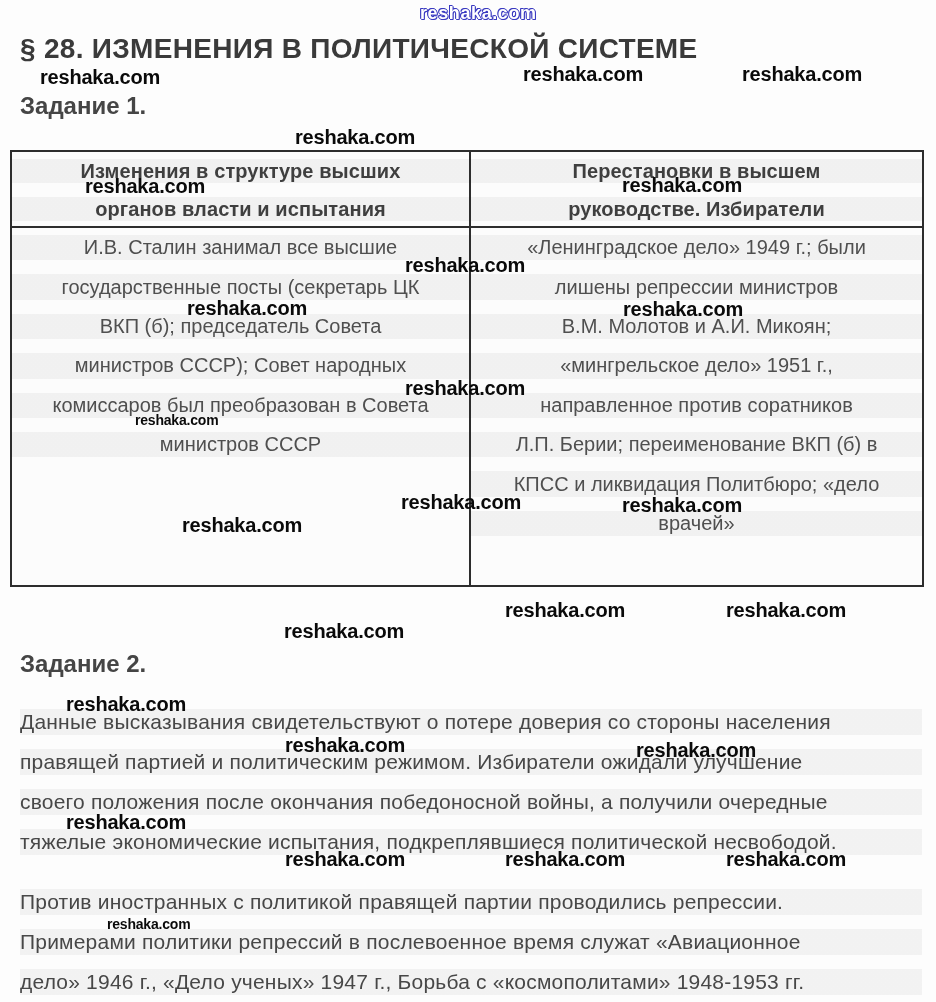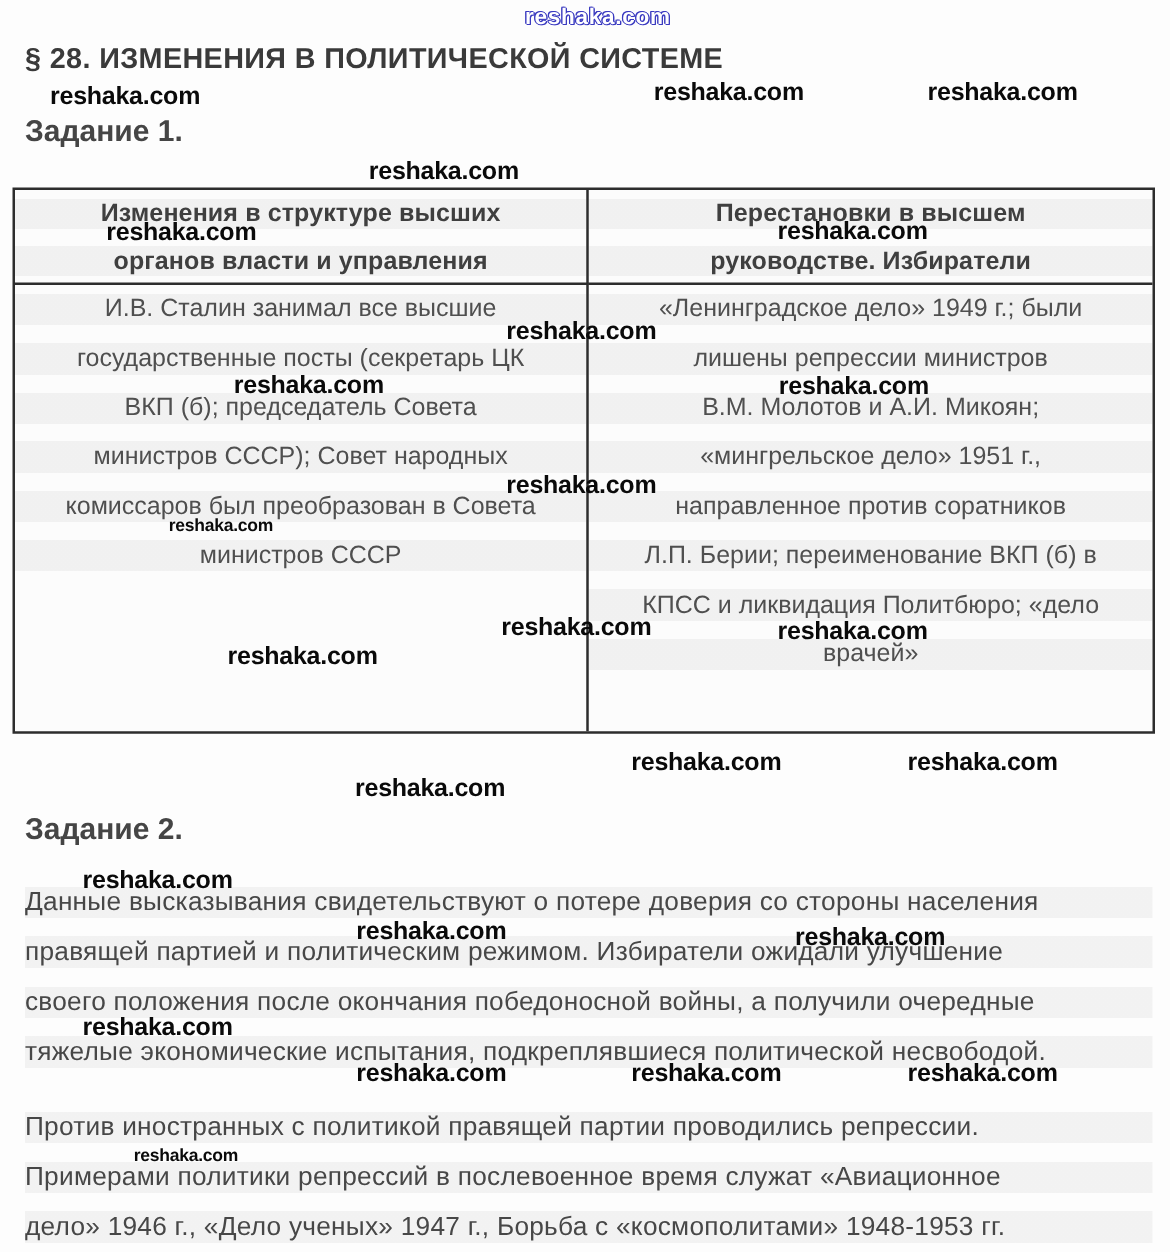--- a/index.html
+++ b/index.html
@@ -13,21 +13,21 @@
     color:#0a0a0a;letter-spacing:-0.2px;white-space:nowrap;z-index:6;
   }
   .wm-sm{font-size:14px;}
   .wm-blue{
     color:#ffffff;font-size:18px;letter-spacing:0.6px;
     text-shadow:-1px 0 0 #3a3ac0,1px 0 0 #3a3ac0,0 -1px 0 #3a3ac0,0 1px 0 #3a3ac0,
                 -1px -1px 0 #3a3ac0,1px 1px 0 #3a3ac0;
   }
   
   .title{
-    position:absolute;left:20px;top:33px;font-size:23px;font-weight:700;
+    position:absolute;left:20px;top:33px;font-size:28px;font-weight:700;
     color:#3a3a3a;letter-spacing:0.3px;white-space:nowrap;
   }
   .task{position:absolute;left:20px;font-size:24px;font-weight:700;color:#454545;}
   #task1{top:92px;}
   #task2{top:650px;}
   
   .ttable{
     position:absolute;left:10px;top:150px;width:914px;height:437px;
     box-sizing:border-box;border:2px solid #2d2d2d;
     display:grid;grid-template-columns:459px 1fr;grid-template-rows:76px 1fr;
@@ -86,21 +86,21 @@
   <span class="wm" style="left:726px;top:849px;">reshaka.com</span>
   <span class="wm wm-sm" style="left:107px;top:917px;">reshaka.com</span>
 
   <div class="title">§ 28. ИЗМЕНЕНИЯ В ПОЛИТИЧЕСКОЙ СИСТЕМЕ</div>
   <div class="task" id="task1">Задание 1.</div>
   <div class="task" id="task2">Задание 2.</div>
 
   <div class="ttable">
     <div class="cell th col-left">
       <div class="hline band">Изменения в структуре высших</div>
-      <div class="hline band">органов власти и управления</div>
+      <div class="hline band">органов власти и испытания</div>
     </div>
     <div class="cell th">
       <div class="hline band">Перестановки в высшем</div>
       <div class="hline band">руководстве. Избиратели</div>
     </div>
     <div class="cell col-left">
       <div class="tline band">И.В. Сталин занимал все высшие</div>
       <div class="tline band">государственные посты (секретарь ЦК</div>
       <div class="tline band">ВКП (б); председатель Совета</div>
       <div class="tline band">министров СССР); Совет народных</div>

